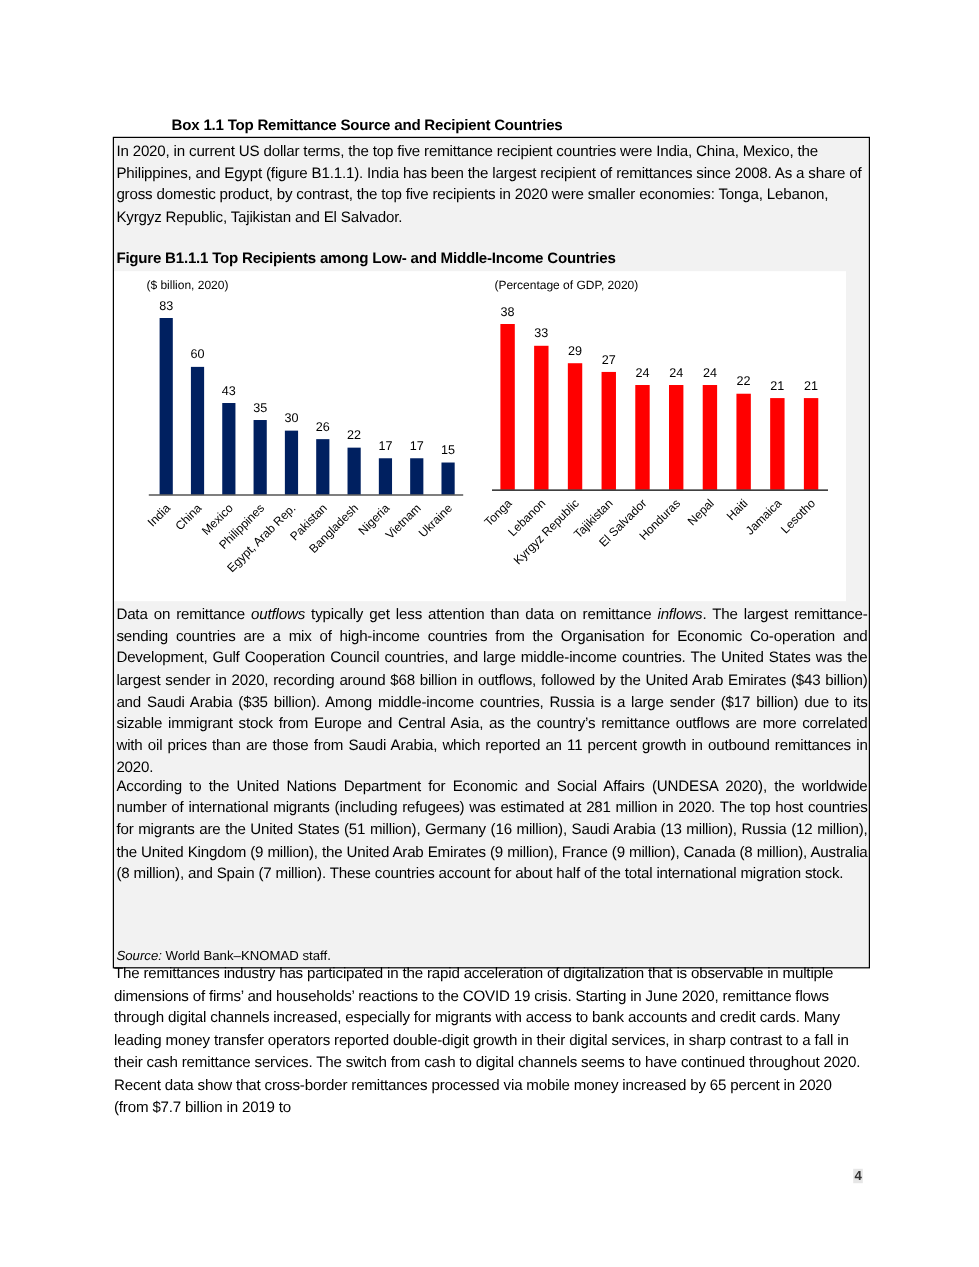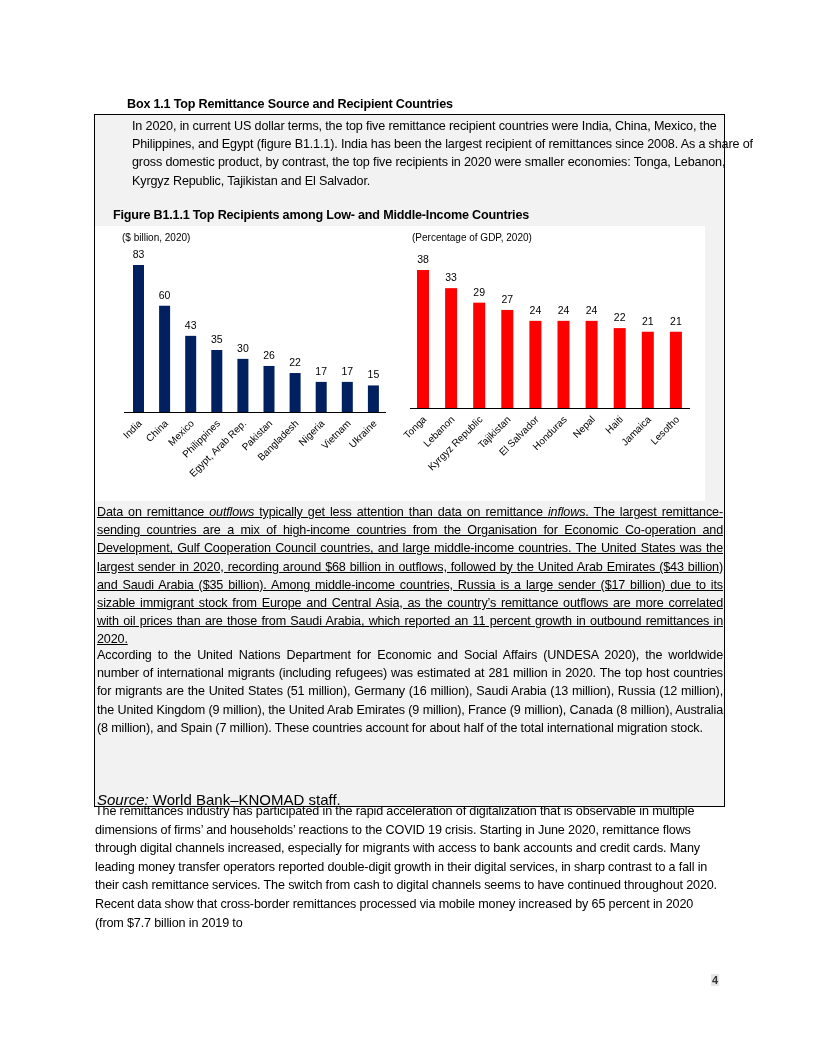--- a/index.html
+++ b/index.html
@@ -1,48 +1,48 @@
 <!DOCTYPE html>
 <html><head>
 <meta charset="utf-8">
 <style>
   html, body { margin: 0; padding: 0; }
   body {
     width: 816px; height: 1056px; background: #ffffff; position: relative;
     font-family: "Liberation Sans", "DejaVu Sans", sans-serif; color: #000;
   }
   .box-title {
-    position: absolute; left: 79px; top: 97px; font-weight: bold; font-size: 12.6px;
+    position: absolute; left: 95px; top: 97px; font-weight: bold; font-size: 12.6px;
     letter-spacing: -0.2px;
     padding-left: 48px;
   }
   .box {
     position: absolute; left: 94px; top: 114px; width: 631px; height: 693px;
     border: 1px solid #000; background: #f2f2f2; box-sizing: border-box;
   }
   .para {
     position: absolute; left: 97px; width: 626px; font-size: 12.6px; line-height: 18.2px;
     text-align: justify; letter-spacing: -0.15px;
   }
-  .p1 { top: 117px; text-align: left; margin-left: 35px; }
+  .p1 { top: 117px; text-align: left; }
   .fig-title {
-    position: absolute; left: 113px; top: 208px; font-weight: bold; font-size: 12.6px;
+    position: absolute; left: 97px; top: 208px; font-weight: bold; font-size: 12.6px;
     letter-spacing: -0.2px;
   }
   .chart-bg {
     position: absolute; left: 95px; top: 226px; width: 610px; height: 275px; background: #ffffff;
   }
   svg.chart { position: absolute; left: 0; top: 0; overflow: visible; }
   .subtitle { font-size: 10px; }
   .val-label { font-size: 10.5px; }
   .tick-label { font-size: 10px; }
-  .p2 { top: 503px; text-decoration: underline; }
+  .p2 { top: 503px; }
   .p3 { top: 646px; }
   .source {
-    position: absolute; left: 97px; top: 791px; font-size: 15px;
+    position: absolute; left: 97px; top: 791px; font-size: 11px;
   }
   .source i { font-style: italic; }
   .body-text {
     position: absolute; left: 95px; top: 802px; width: 630px; font-size: 12.6px; line-height: 18.6px;
     letter-spacing: -0.15px;
   }
   .page-num {
     position: absolute; left: 711px; top: 974px; font-size: 11px; font-weight: bold;
     background: #e6e6e6; padding: 0 1px; color: #333;
   }

